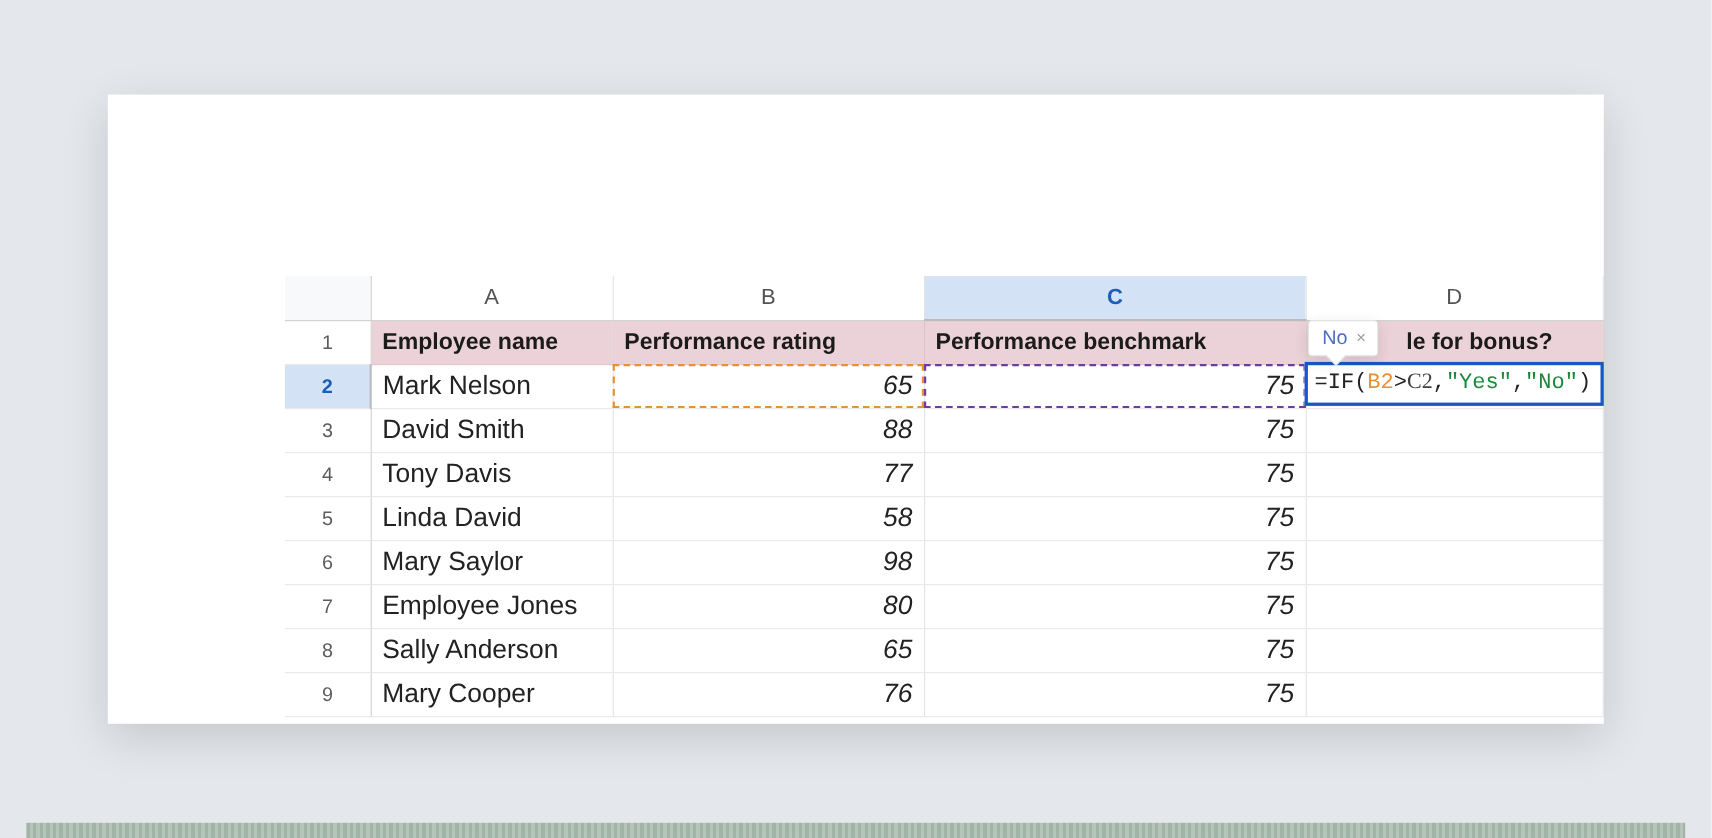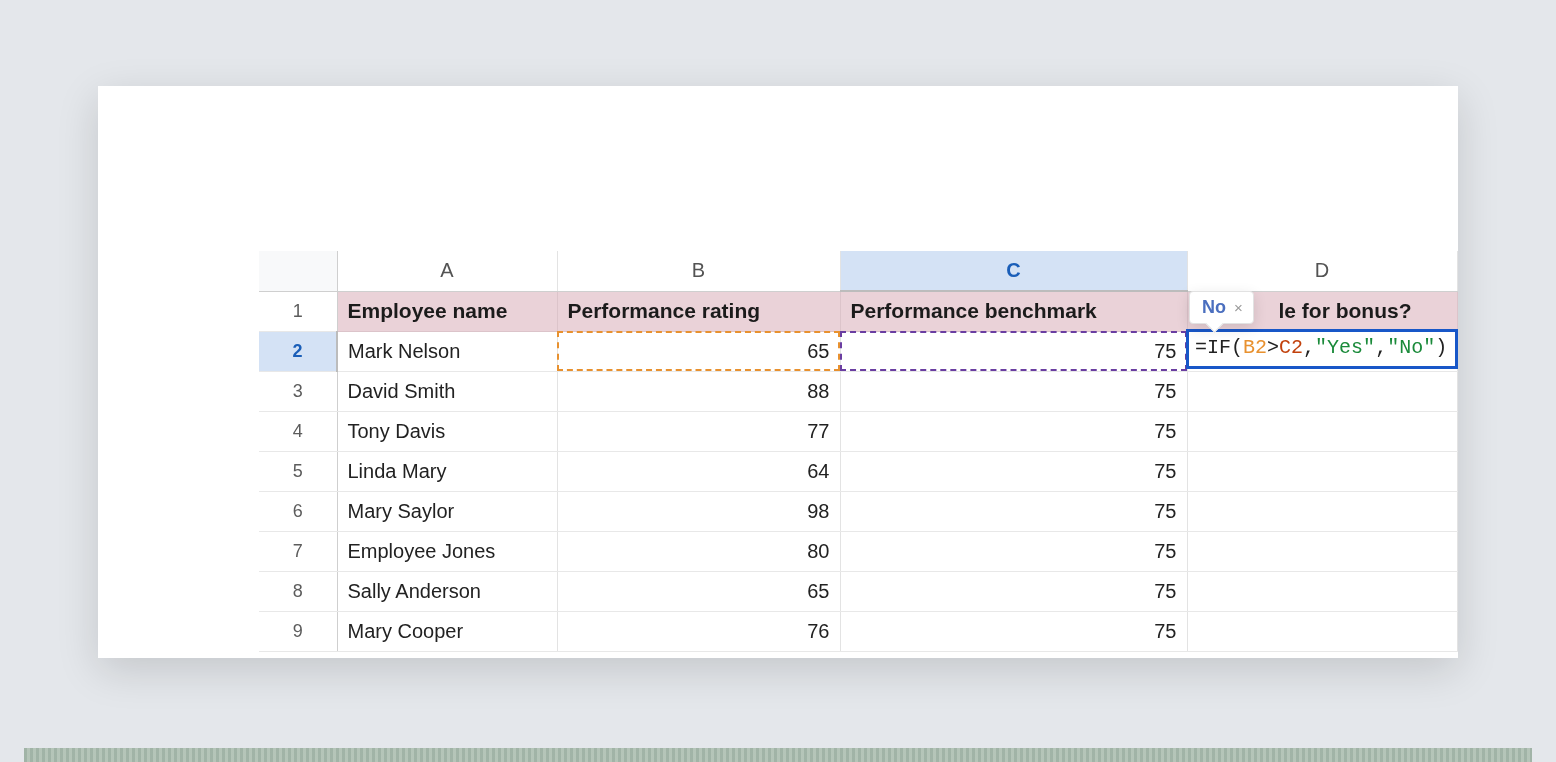--- a/index.html
+++ b/index.html
@@ -70,29 +70,29 @@
     background: #d4e2f5;
     color: #1a5eb8;
     font-weight: bold;
     border-right: 2px solid #bcbcbc;
   }
 
   
   .cell {
     height: 40px;
     padding: 0 10px;
-    font-size: 20px;
+    font-size: 24px;
     color: #222;
     border-right: 1px solid #e3e3e3;
     border-bottom: 1px solid #e8e8e8;
     background: #fff;
     white-space: nowrap;
     overflow: hidden;
   }
-  .cell.right { text-align: right; }
+  .cell.right { text-align: right; font-style: italic; }
 
   
   .hdrrow .cell {
     background: #ead2d8;
     font-weight: bold;
     color: #1b1b1b;
     font-size: 21px;
     border-bottom: 1px solid #dcc4ca;
     border-right: 1px solid #dcc4ca;
   }
@@ -115,37 +115,37 @@
     font-family: "Courier New", Consolas, monospace;
     font-size: 20px;
     padding: 4px 6px;
     white-space: nowrap;
   }
   .formula-cell .eq { color: #222; }
   .formula-cell .fn { color: #222; }
   .formula-cell .par { color: #222; }
   .formula-cell .refB { color: #e8912f; }
   .formula-cell .op { color: #222; }
-  .formula-cell .refC { color: #c2410c; }
+  .formula-cell .refC { color: #404040; font-family: Liberation Serif, serif; }
   .formula-cell .str { color: #1a8a3a; }
 
   
   .tooltip {
     position: absolute;
     background: #fff;
     border: 1px solid #e2e2e2;
     box-shadow: 0 4px 14px rgba(0,0,0,0.12);
     border-radius: 4px;
     font-size: 18px;
     padding: 5px 10px 5px 12px;
     display: flex;
     align-items: center;
     gap: 8px;
   }
-  .tooltip .val { color: #4b6fbf; font-weight: 700; }
+  .tooltip .val { color: #4b6fbf; font-weight: 400; }
   .tooltip .close { color: #9a9a9a; font-size: 15px; cursor: pointer; }
   .tooltip::after {
     content: "";
     position: absolute;
     left: 18px;
     bottom: -7px;
     width: 12px; height: 12px;
     background: #fff;
     border-right: 1px solid #e2e2e2;
     border-bottom: 1px solid #e2e2e2;
@@ -209,22 +209,22 @@
       </tr>
       <tr>
         <td class="rowhdr">4</td>
         <td class="cell">Tony Davis</td>
         <td class="cell right">77</td>
         <td class="cell right">75</td>
         <td class="cell"></td>
       </tr>
       <tr>
         <td class="rowhdr">5</td>
-        <td class="cell">Linda Mary</td>
-        <td class="cell right">64</td>
+        <td class="cell">Linda David</td>
+        <td class="cell right">58</td>
         <td class="cell right">75</td>
         <td class="cell"></td>
       </tr>
       <tr>
         <td class="rowhdr">6</td>
         <td class="cell">Mary Saylor</td>
         <td class="cell right">98</td>
         <td class="cell right">75</td>
         <td class="cell"></td>
       </tr>

